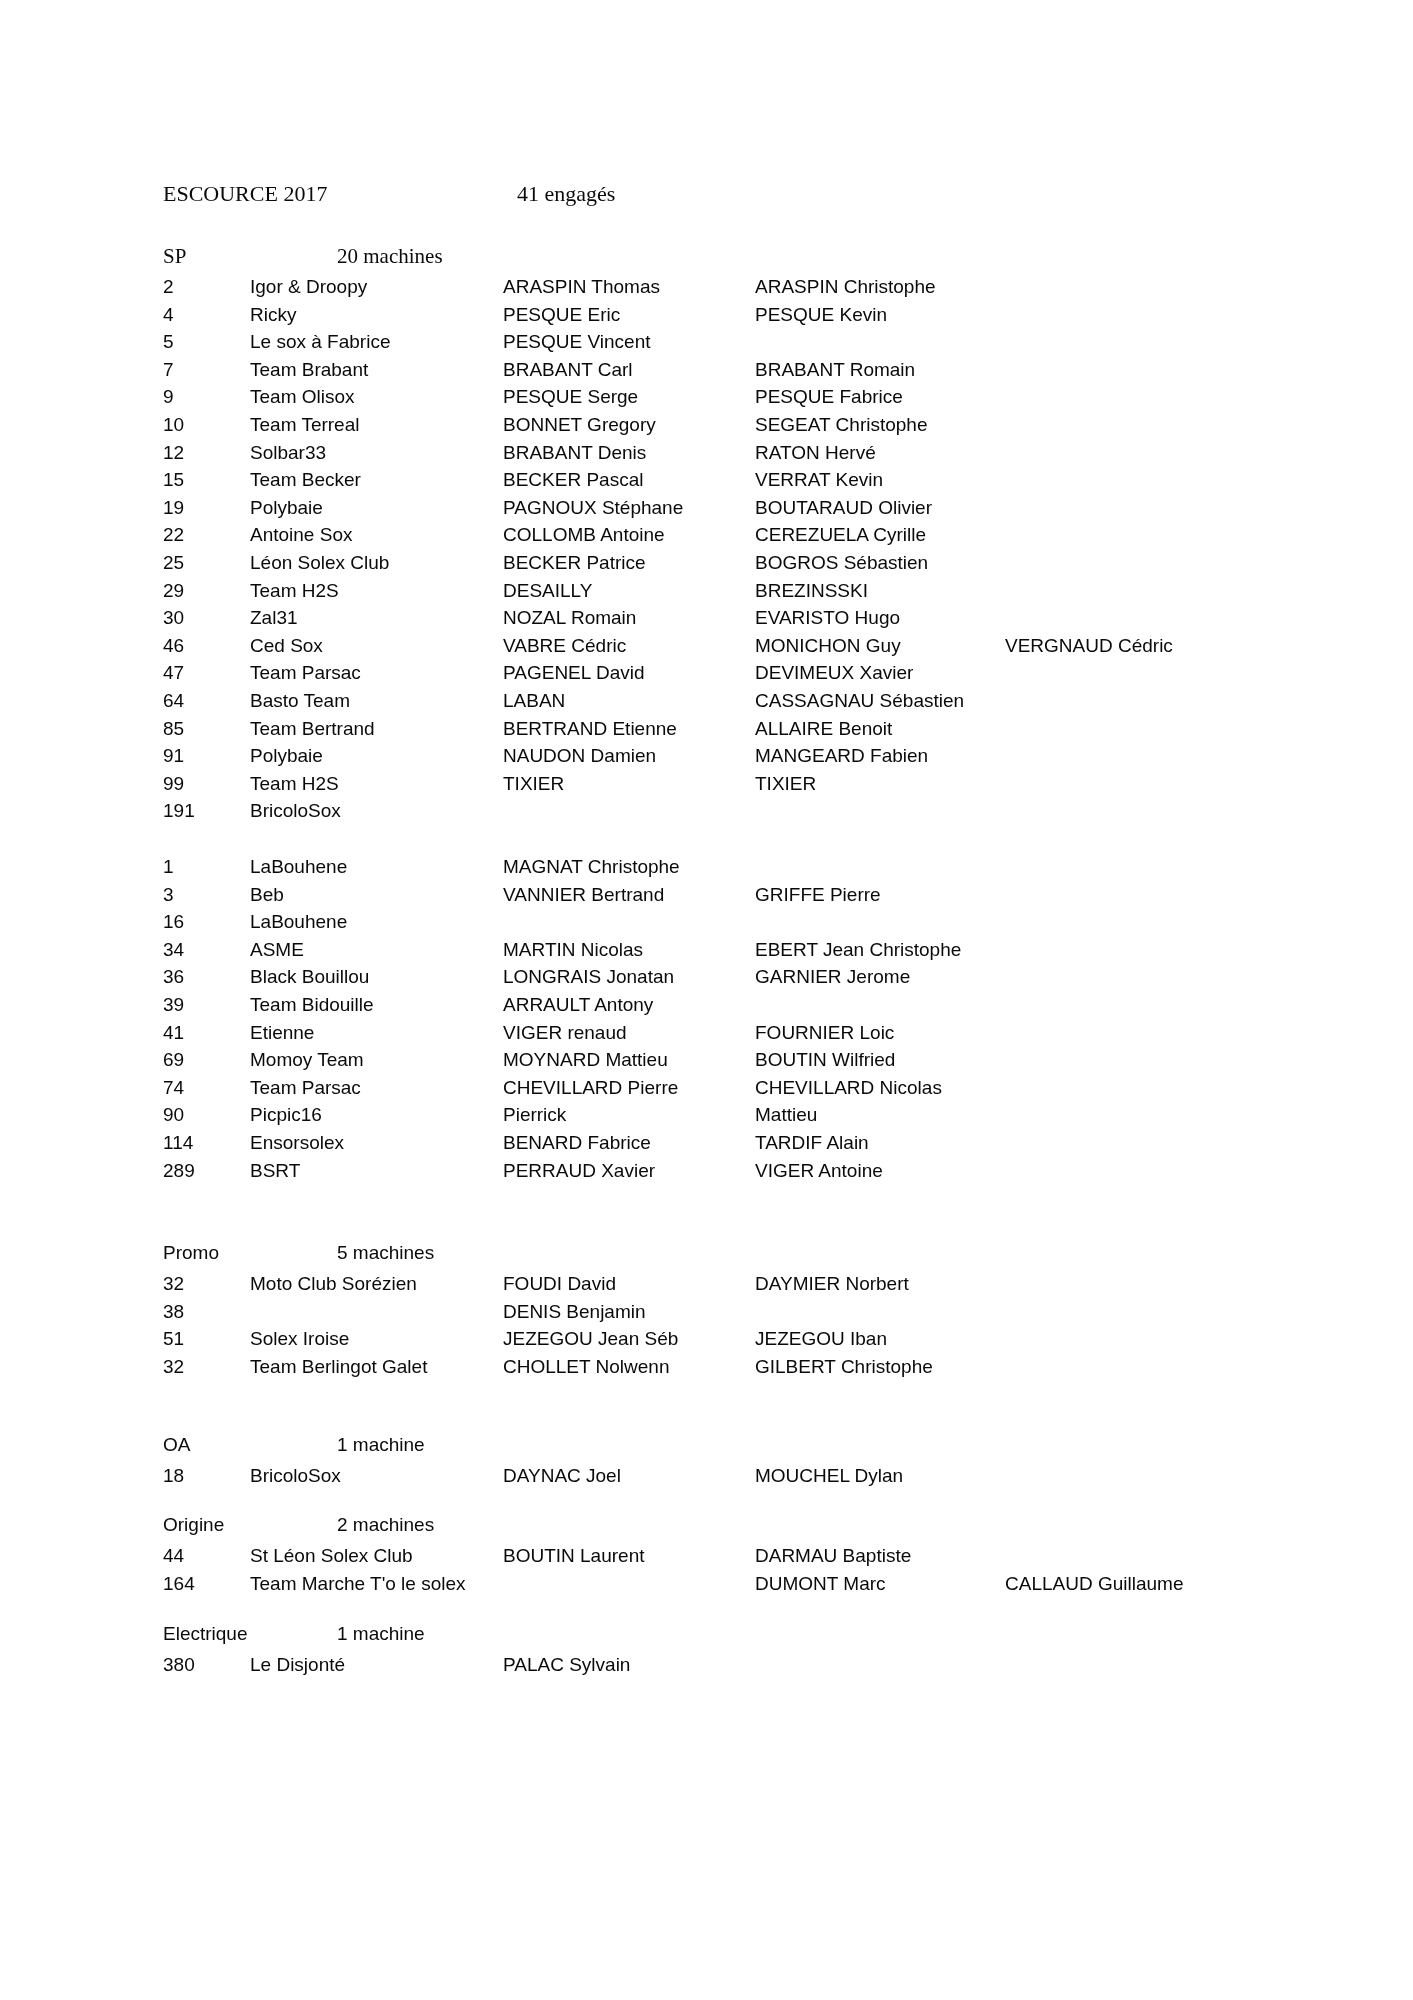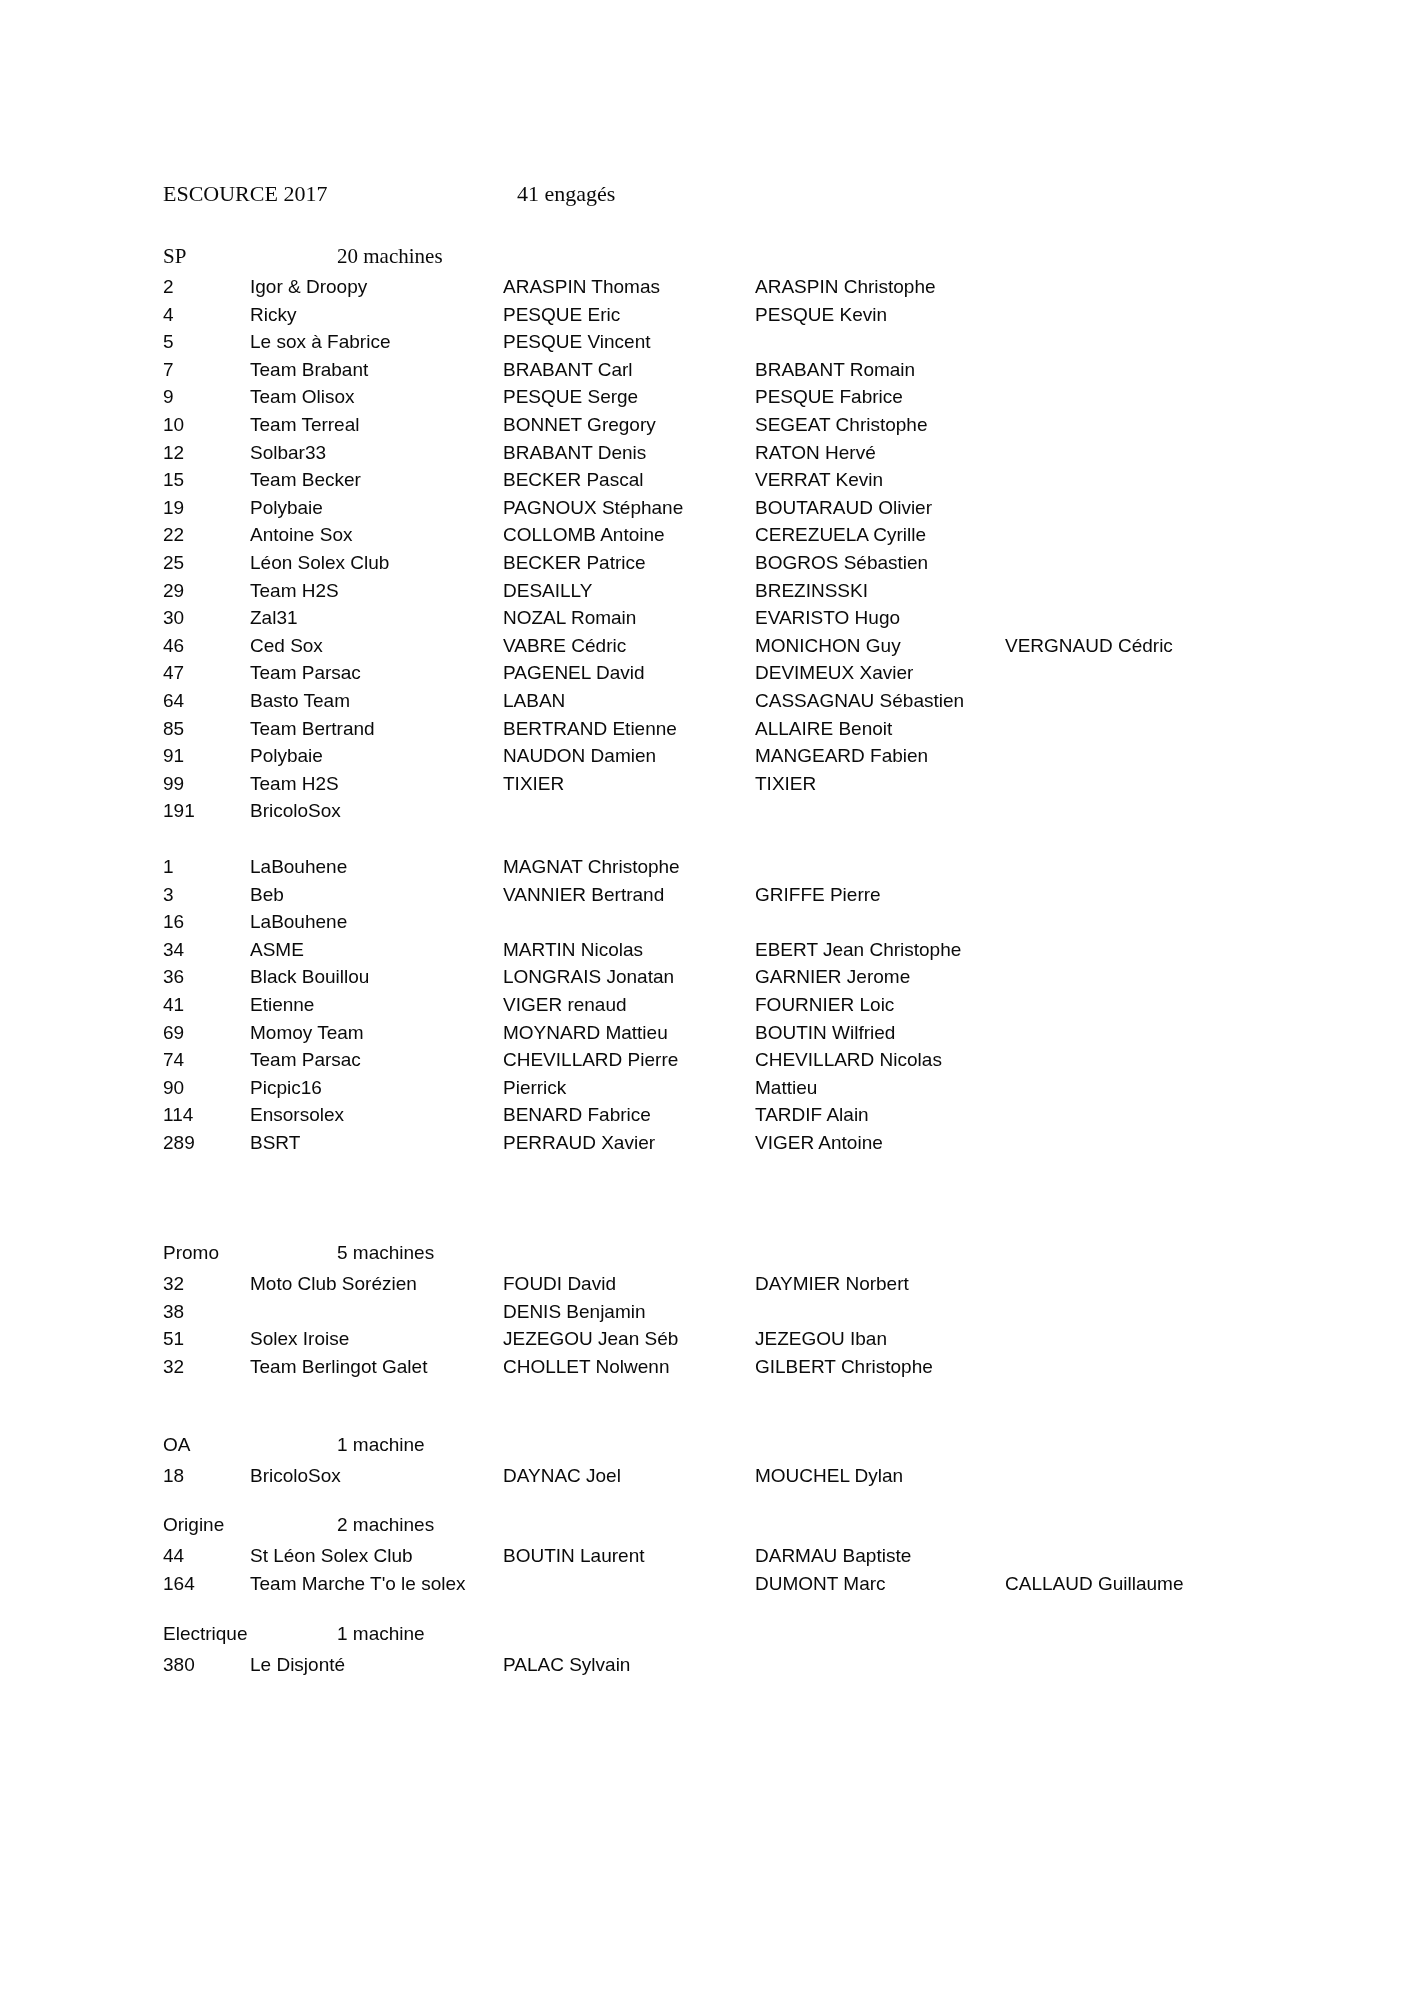--- a/index.html
+++ b/index.html
@@ -217,20 +217,25 @@
             <span class="cell pilot">MARTIN Nicolas</span>
             <span class="cell copilot">EBERT Jean Christophe</span>
           </div>
           <div class="row">
             <span class="cell num">36</span>
             <span class="cell team">Black Bouillou</span>
             <span class="cell pilot">LONGRAIS Jonatan</span>
             <span class="cell copilot">GARNIER Jerome</span>
           </div>
           <div class="row">
+            <span class="cell num">39</span>
+            <span class="cell team">Team Bidouille</span>
+            <span class="cell pilot">ARRAULT Antony</span>
+          </div>
+          <div class="row">
             <span class="cell num">41</span>
             <span class="cell team">Etienne</span>
             <span class="cell pilot">VIGER renaud</span>
             <span class="cell copilot">FOURNIER Loic</span>
           </div>
           <div class="row">
             <span class="cell num">69</span>
             <span class="cell team">Momoy Team</span>
             <span class="cell pilot">MOYNARD Mattieu</span>
             <span class="cell copilot">BOUTIN Wilfried</span>

